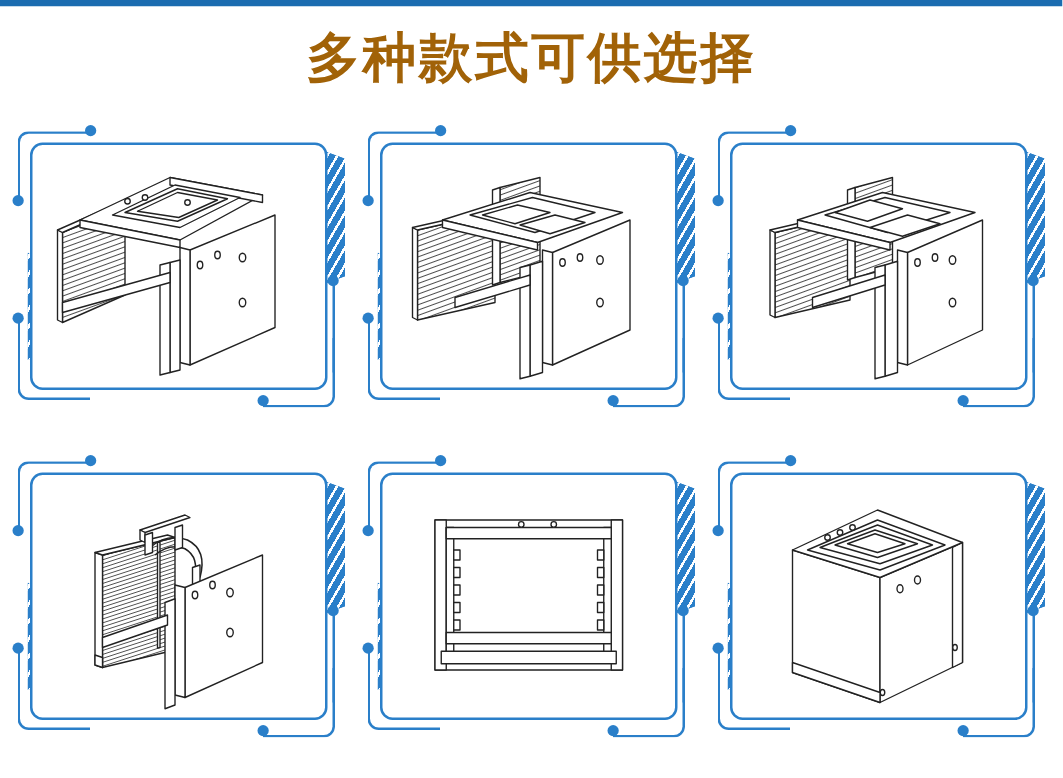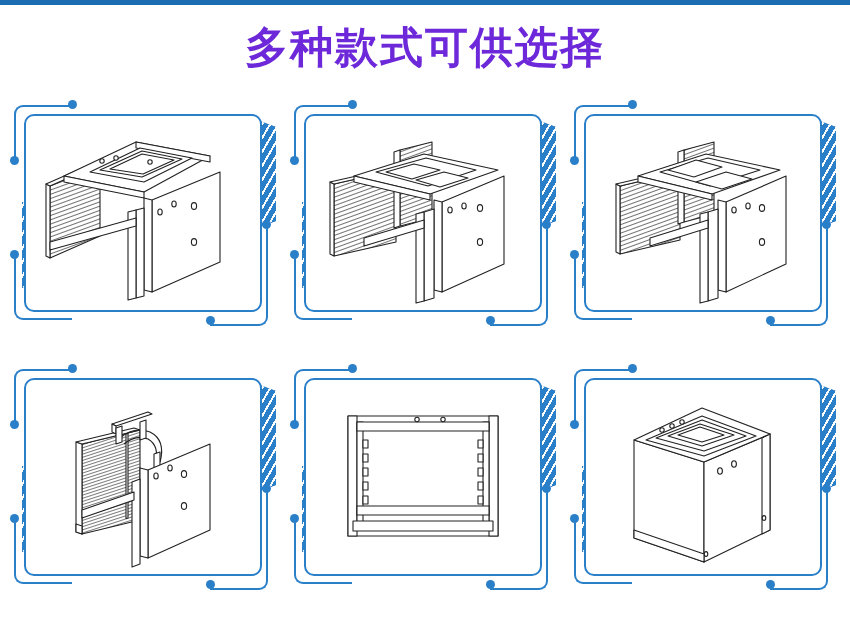--- a/index.html
+++ b/index.html
@@ -28,21 +28,21 @@
   
   .title {
     position: absolute;
     top: 18px;
     left: 0;
     width: 850px;
     text-align: center;
     font-size: 43px;
     font-weight: bold;
     letter-spacing: 2px;
-    color: #6d28d9;
+    color: #a16207;
     line-height: 58px;
     white-space: nowrap;
   }
 
   
   .grid {
     position: absolute;
     top: 96px;
     left: 0;
     width: 850px;

